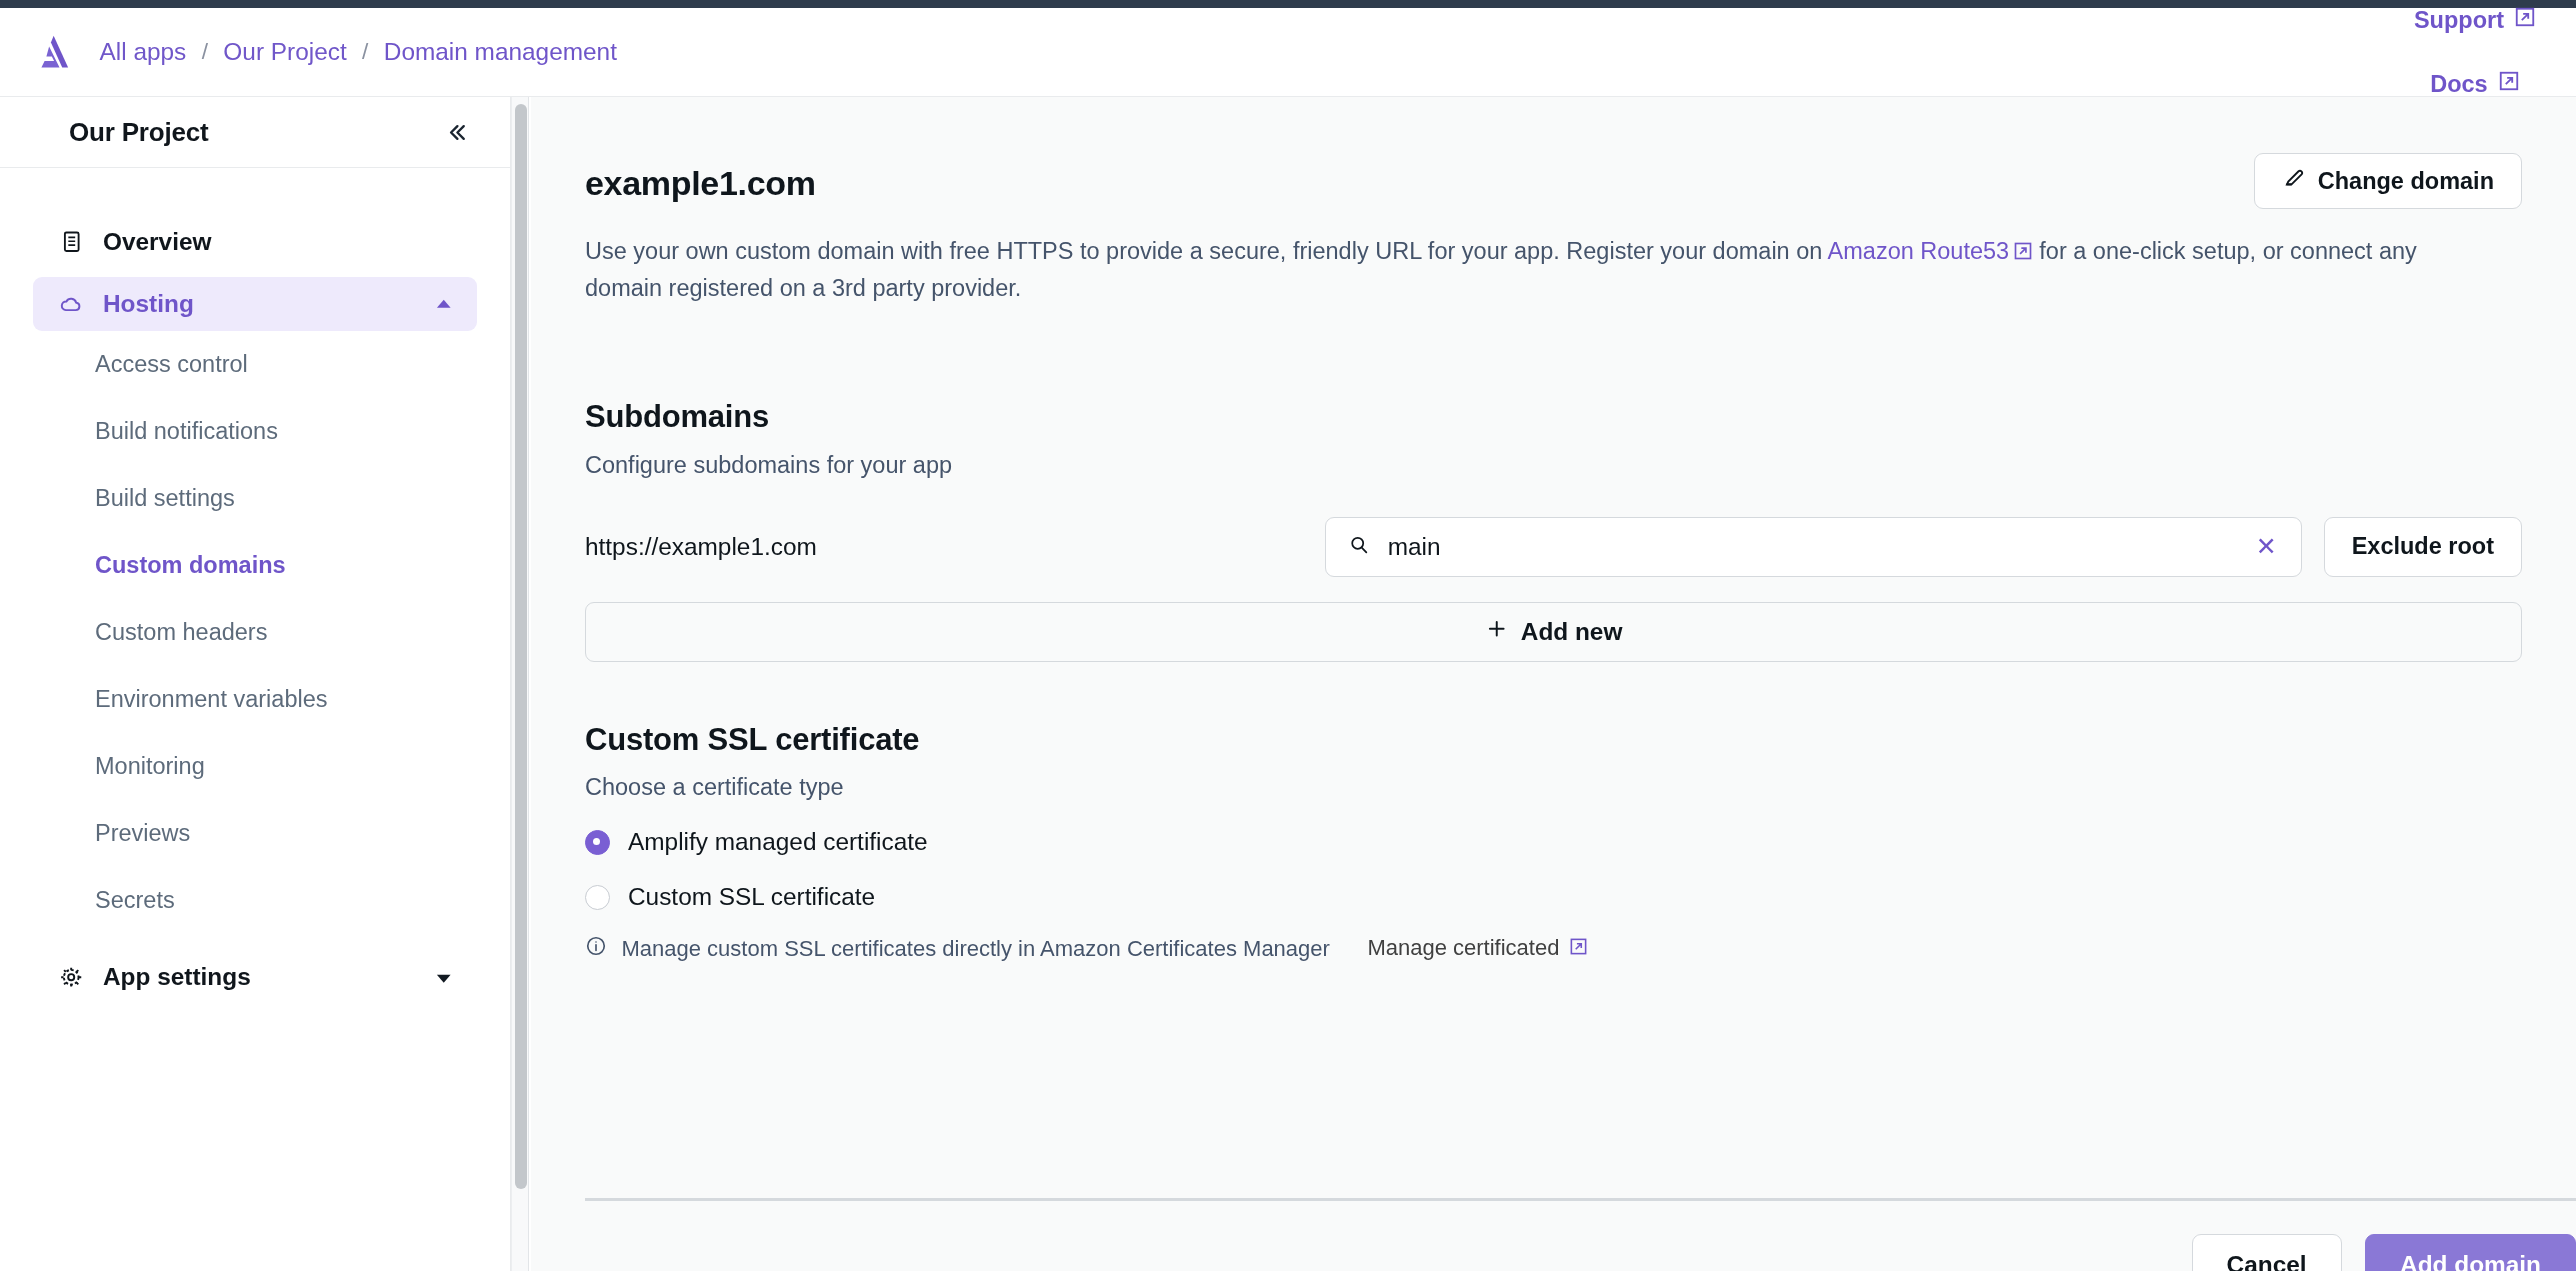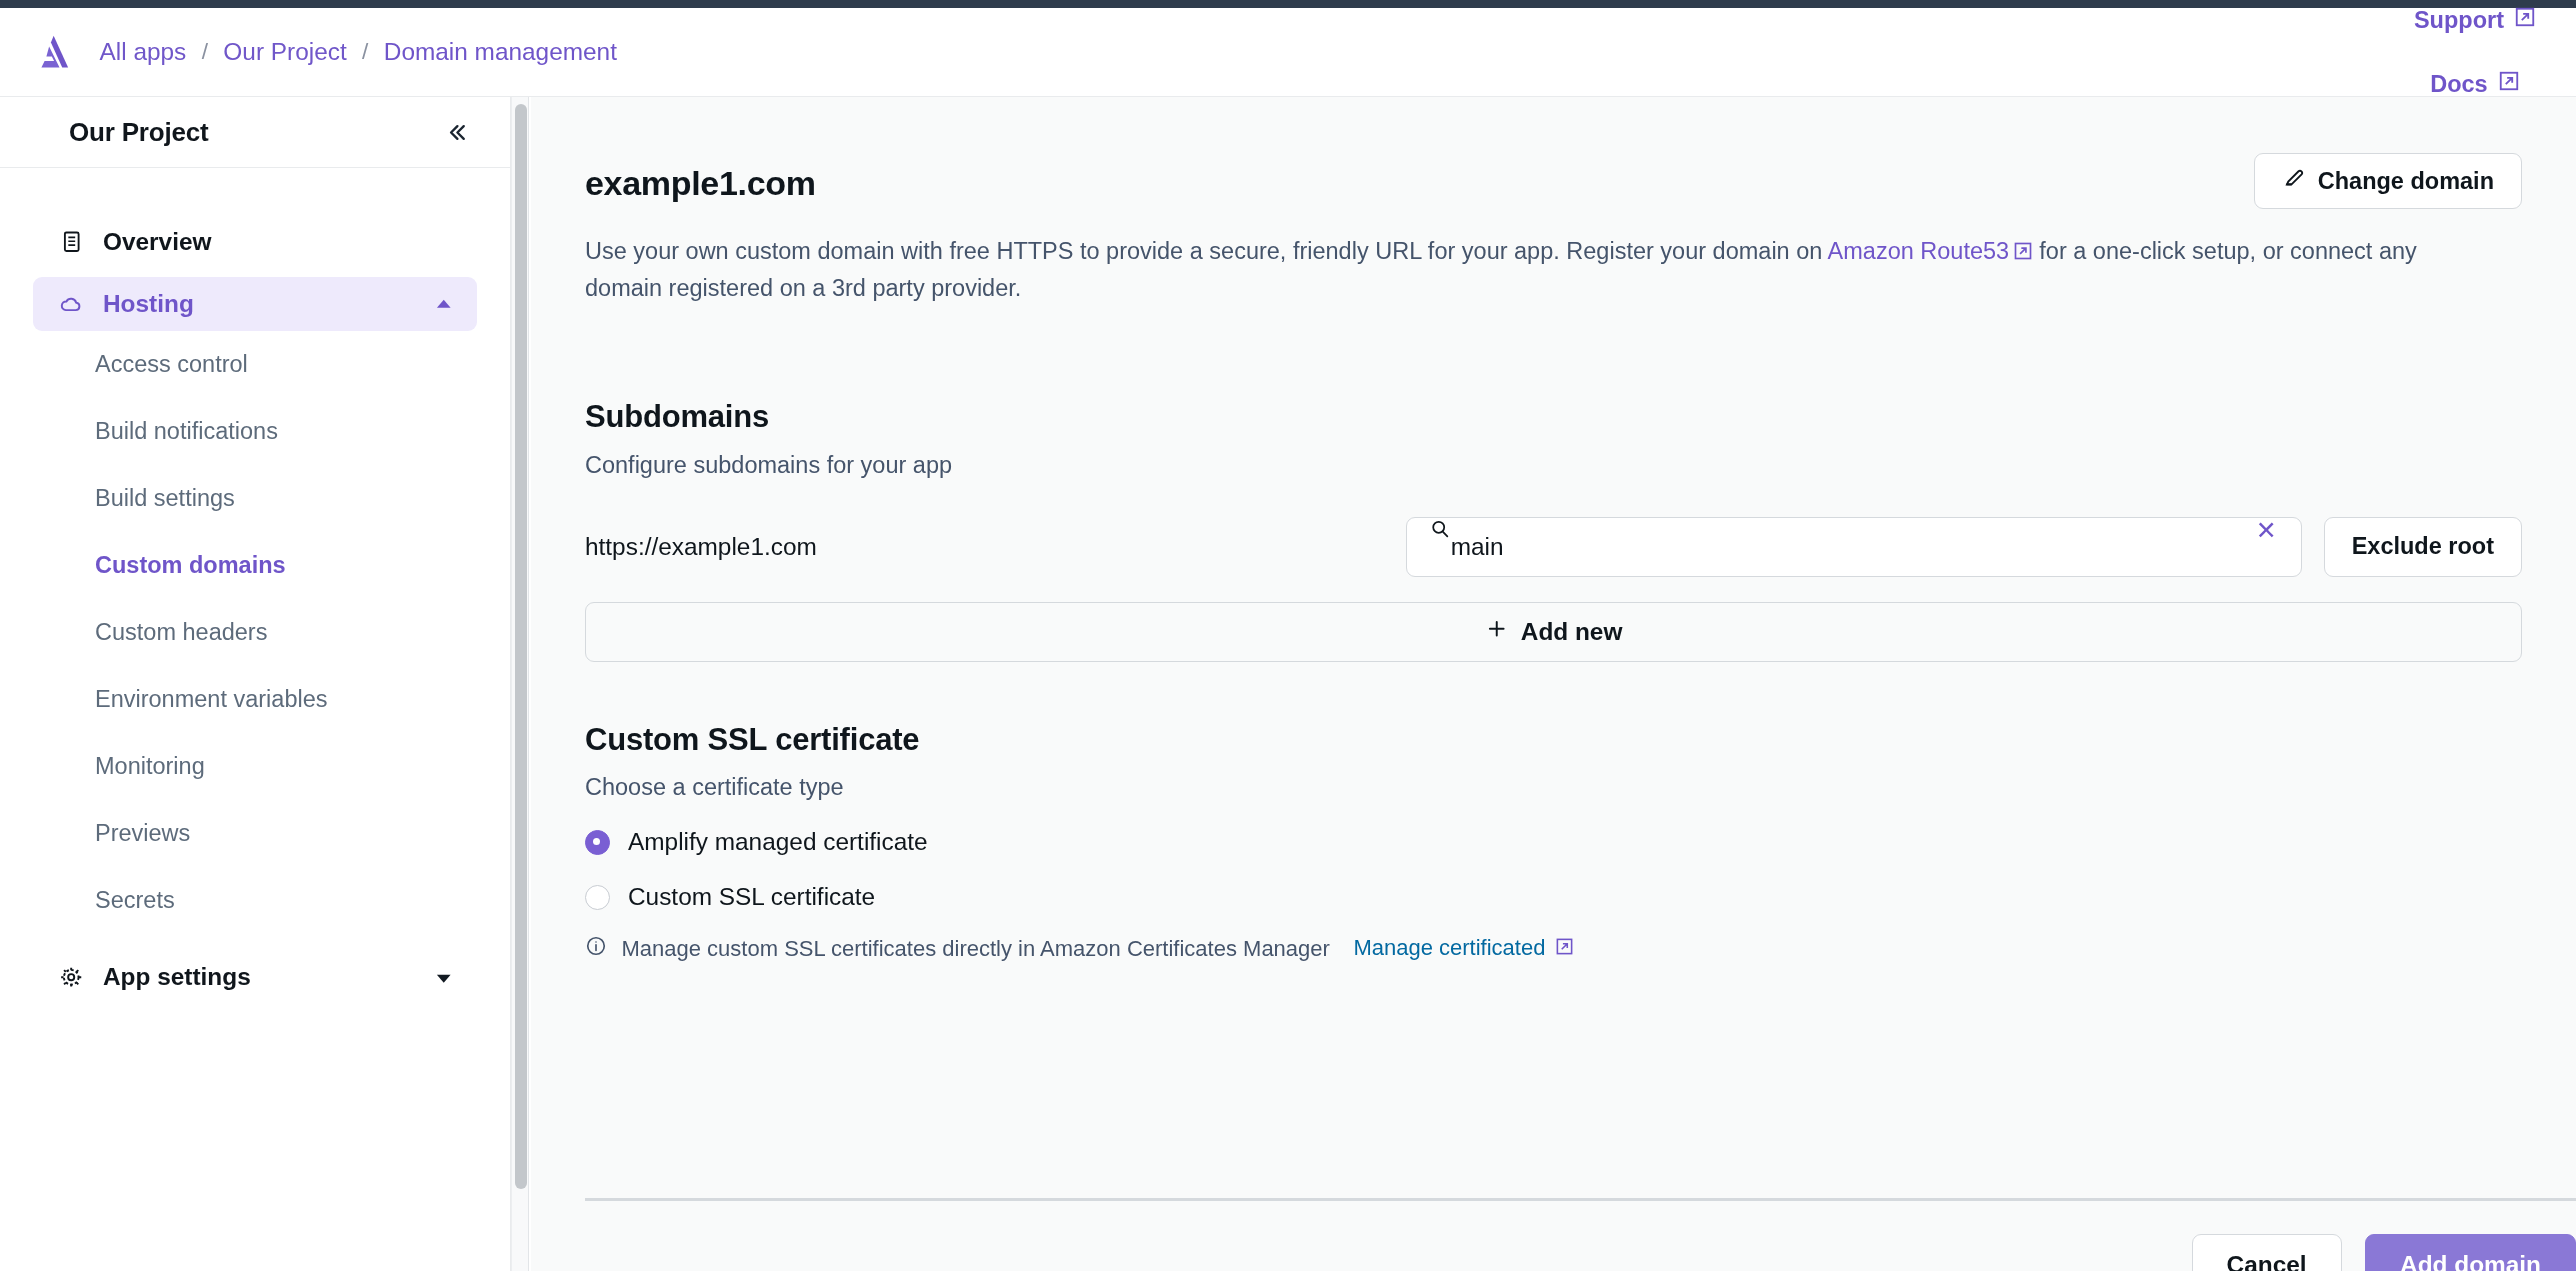--- a/index.html
+++ b/index.html
@@ -250,27 +250,29 @@
     font-size: 24.4px;
     color: #0f161c;
   }
   .field-wrap {
     margin-left: auto;
     display: flex;
     align-items: center;
     gap: 22px;
   }
   .search-box {
-    width: 896px;
+    width: 977px;
     height: 60px;
     background: #ffffff;
     border: 1.8px solid #d5d9dd;
     border-radius: 9px;
     display: flex;
+    align-items: center;
     padding: 0 22px;
+    gap: 18px;
   }
   .search-box input {
     flex: 1 1 auto;
     border: 0;
     outline: 0;
     font-size: 24.4px;
     color: #0f161c;
     font-family: "Liberation Sans", sans-serif;
     background: transparent;
   }
@@ -329,23 +331,23 @@
   }
   .hint-row {
     display: flex;
     align-items: center;
     gap: 14.5px;
     margin-top: 23.5px;
     font-size: 22px;
     color: #45546b;
   }
   .hint-row a {
-    color: #0369a1;
+    color: #404040;
     text-decoration: none;
-    margin-left: 9px;
+    margin-left: 23px;
     white-space: nowrap;
   }
 
   .footer-divider {
     position: absolute;
     left: 54px;
     right: 0;
     bottom: 71px;
     height: 2.7px;
     background: #d5d9dd;

